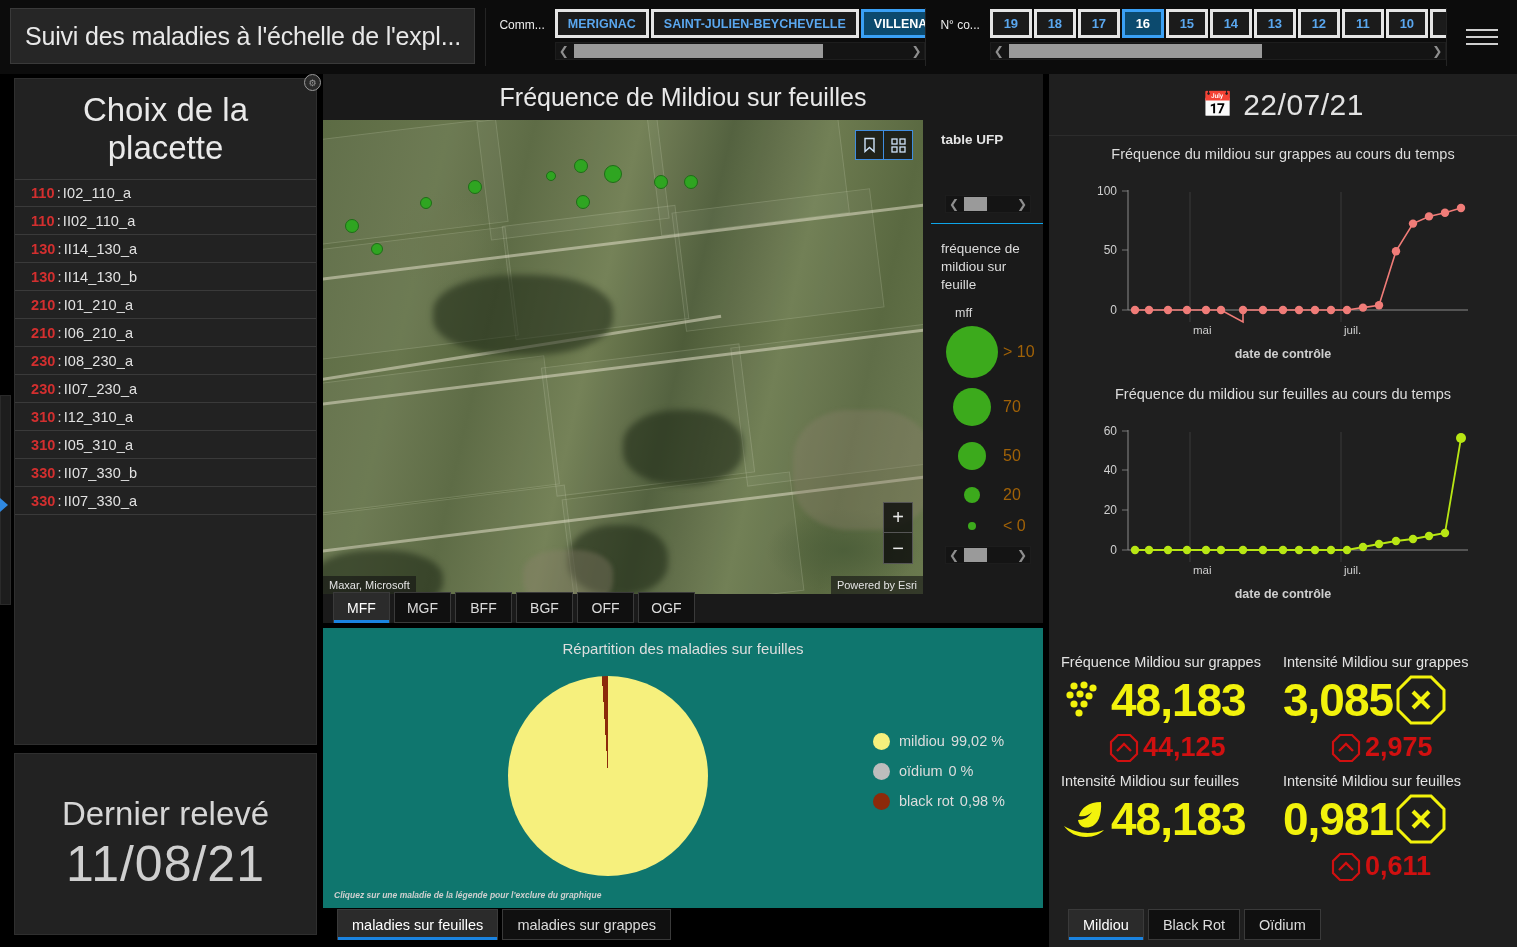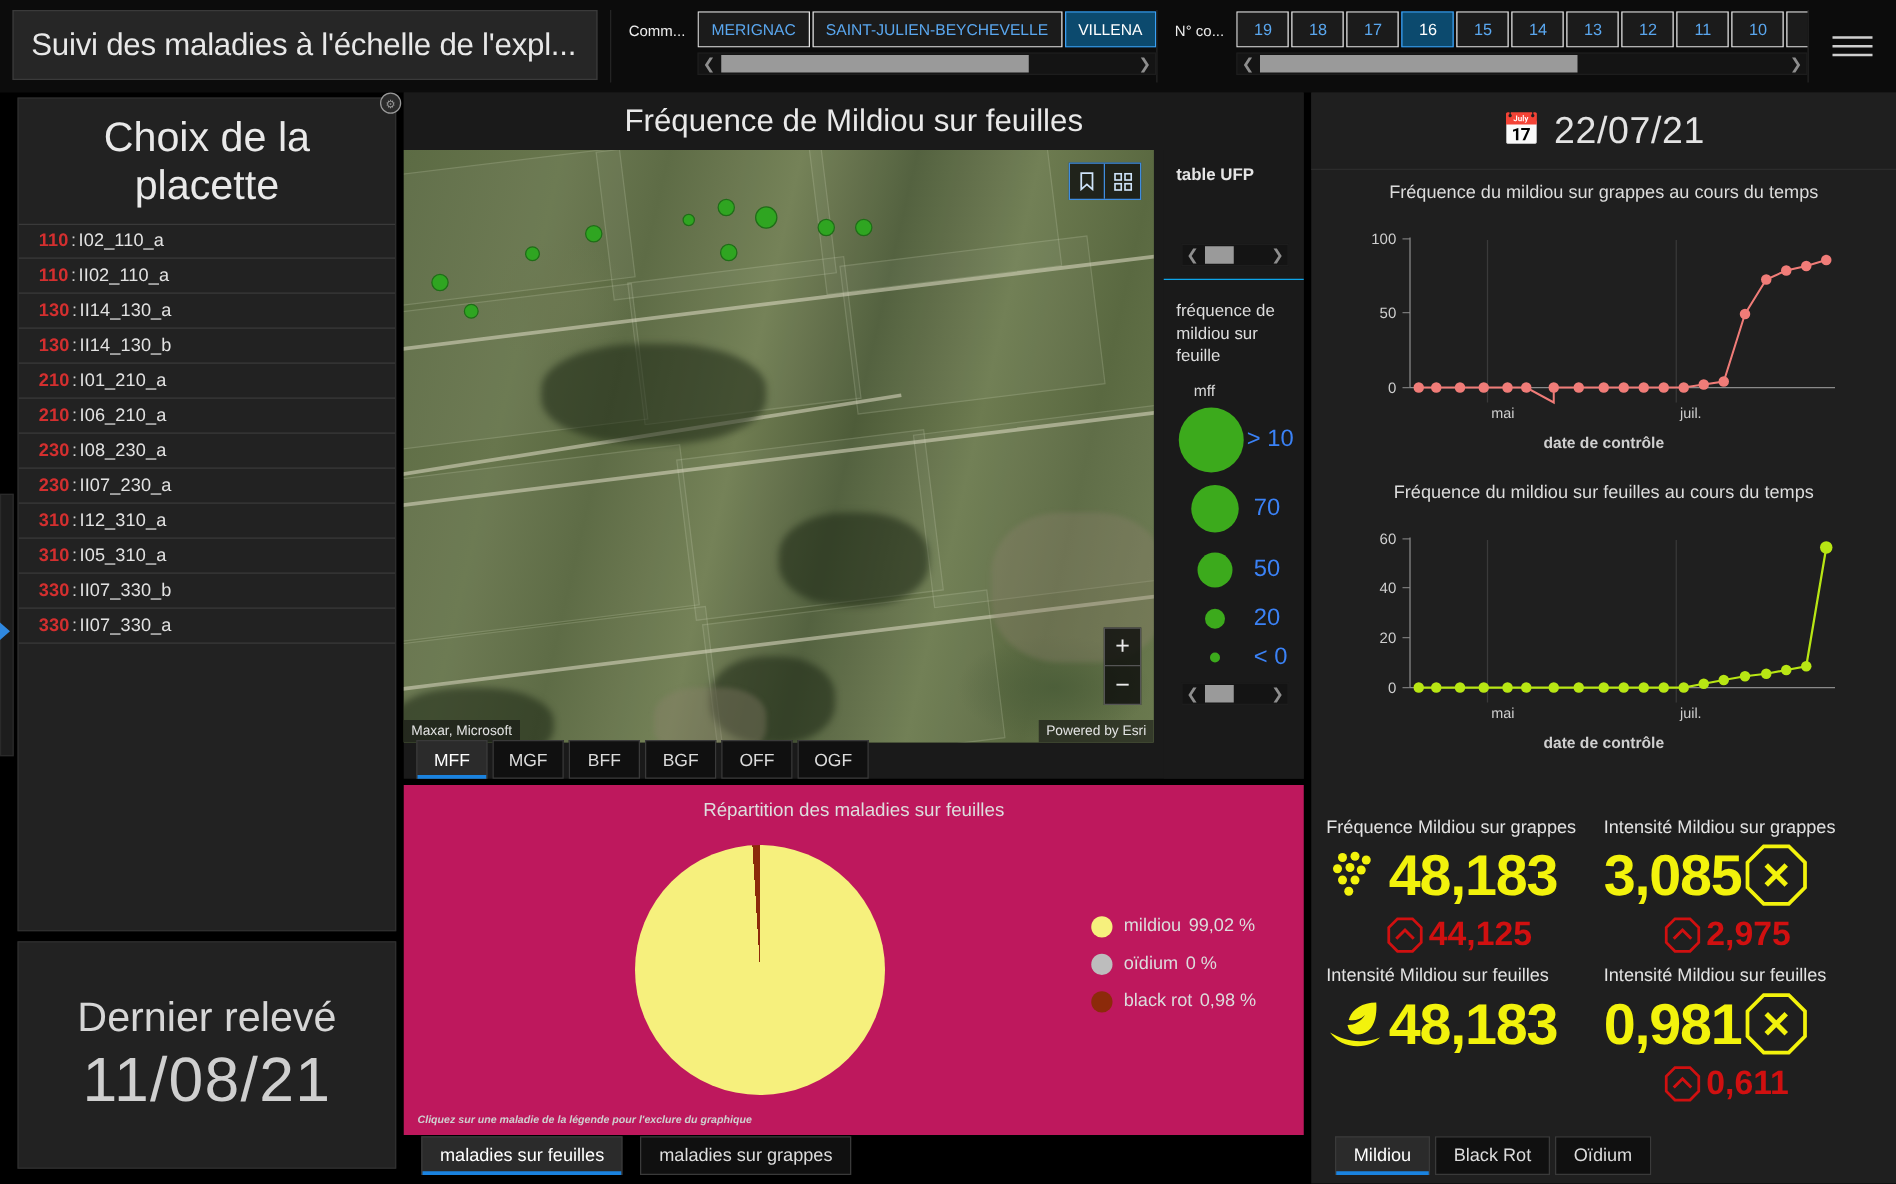--- a/index.html
+++ b/index.html
@@ -32,23 +32,23 @@
   #comm-box { width: 440px; display: flex; align-items: flex-start; padding-top: 9px; }
   #num-box  { width: 520px; display: flex; align-items: flex-start; padding-top: 9px; }
 
   .filter-label {
     color: #ededed; font-size: 12px; white-space: nowrap;
     padding: 9px 10px 0 14px; flex: 0 0 auto;
   }
   .filter-stack { flex: 1 1 auto; min-width: 0; }
   .chip-row { display: flex; gap: 2px; height: 29px; overflow: hidden; }
   .chip {
-    border: 1px solid #e5e5e5; background: #1b1b1b; color: #5aa7ef;
+    border: 3px solid #e5e5e5; background: #1b1b1b; color: #5aa7ef;
     font-size: 12.5px; display: flex; align-items: center; justify-content: center;
-    padding: 0 10px; white-space: nowrap; flex: 0 0 auto;
+    padding: 0 10px; white-space: nowrap; flex: 0 0 auto; font-weight: bold;
   }
   .chip.sel { background: #0c4a6e; color: #ffffff; border-color: #3aa0f5; }
   .chip.num { min-width: 42px; padding: 0 6px; font-size: 13px; }
 
   .scrollbar {
     height: 18px; margin-top: 4px; background: #141414;
     display: flex; align-items: center; position: relative;
     border: 1px solid #1d1d1d;
   }
   .sb-arrow { width: 16px; text-align: center; color: #8e8e8e; font-size: 12px; flex: 0 0 auto; }
@@ -191,21 +191,21 @@
   }
   #legend-top .t { color: #e4e4e4; font-size: 13.5px; font-weight: bold; }
   #legend-main { padding: 16px 8px 0 10px; }
   #legend-main .t {
     color: #dddddd; font-size: 13.5px; line-height: 18px;
   }
   #legend-unit { color: #d8d8d8; font-size: 12.5px; margin: 12px 0 4px 14px; }
   .leg-item { display: flex; align-items: center; height: 55px; }
   .leg-sym-wrap { width: 62px; display: flex; align-items: center; justify-content: center; }
   .leg-sym { border-radius: 50%; background: #3caa1c; }
-  .leg-val { color: #3b82f6; font-size: 19px; white-space: nowrap; }
+  .leg-val { color: #a16207; font-size: 16px; white-space: nowrap; }
   .leg-scroll {
     margin: 6px 4px 0 4px; height: 18px; background: #141414;
     display: flex; align-items: center; border: 1px solid #1d1d1d;
   }
 
   
   #map-tabs {
     position: absolute; left: 333px; top: 592px; display: flex; gap: 4px;
   }
   .mtab {
@@ -216,42 +216,42 @@
   }
   .mtab.active { background: #2b2b2b; color: #ffffff; }
   .mtab.active::after {
     content: ''; position: absolute; left: 0; right: 0; bottom: -1px;
     height: 3px; background: #1a83e0;
   }
 
   
   #pie-card {
     position: absolute; left: 323px; top: 628px; width: 720px; height: 280px;
-    background: #be185d;
+    background: #0f766e;
   }
   #pie-title {
     color: #dedede; font-size: 15px; text-align: center; padding-top: 12px;
   }
   #pie-wrap { position: absolute; left: 185px; top: 48px; width: 220px; height: 200px; }
   #pie {
     width: 200px; height: 200px; border-radius: 50%;
     background: conic-gradient(#f6f07d 0deg 356.5deg, #8c2a0a 356.5deg 360deg);
   }
   #pie-legend {
     position: absolute; left: 550px; top: 98px; width: 170px;
   }
   .pl-item { display: flex; align-items: center; height: 30px; }
   .pl-dot { width: 17px; height: 17px; border-radius: 50%; margin-right: 9px; flex: 0 0 auto; }
   .pl-txt { color: #dcdcdc; font-size: 14.5px; white-space: nowrap; }
   #pie-hint {
     position: absolute; left: 11px; bottom: 8px; color: #cfcfcf;
     font-size: 8.5px; font-style: italic; font-weight: bold;
   }
   #pie-tabs {
-    position: absolute; left: 337px; top: 909px; display: flex; gap: 14px;
+    position: absolute; left: 337px; top: 909px; display: flex; gap: 4px;
   }
   .ptab {
     height: 31px; padding: 0 14px; border: 1px solid #3a3a3a; background: #101010;
     color: #dcdcdc; font-size: 14.5px;
     display: flex; align-items: center; justify-content: center; position: relative;
   }
   .ptab.active { background: #2b2b2b; color: #ffffff; }
   .ptab.active::after {
     content: ''; position: absolute; left: 0; right: 0; bottom: -1px;
     height: 3px; background: #1a83e0;

